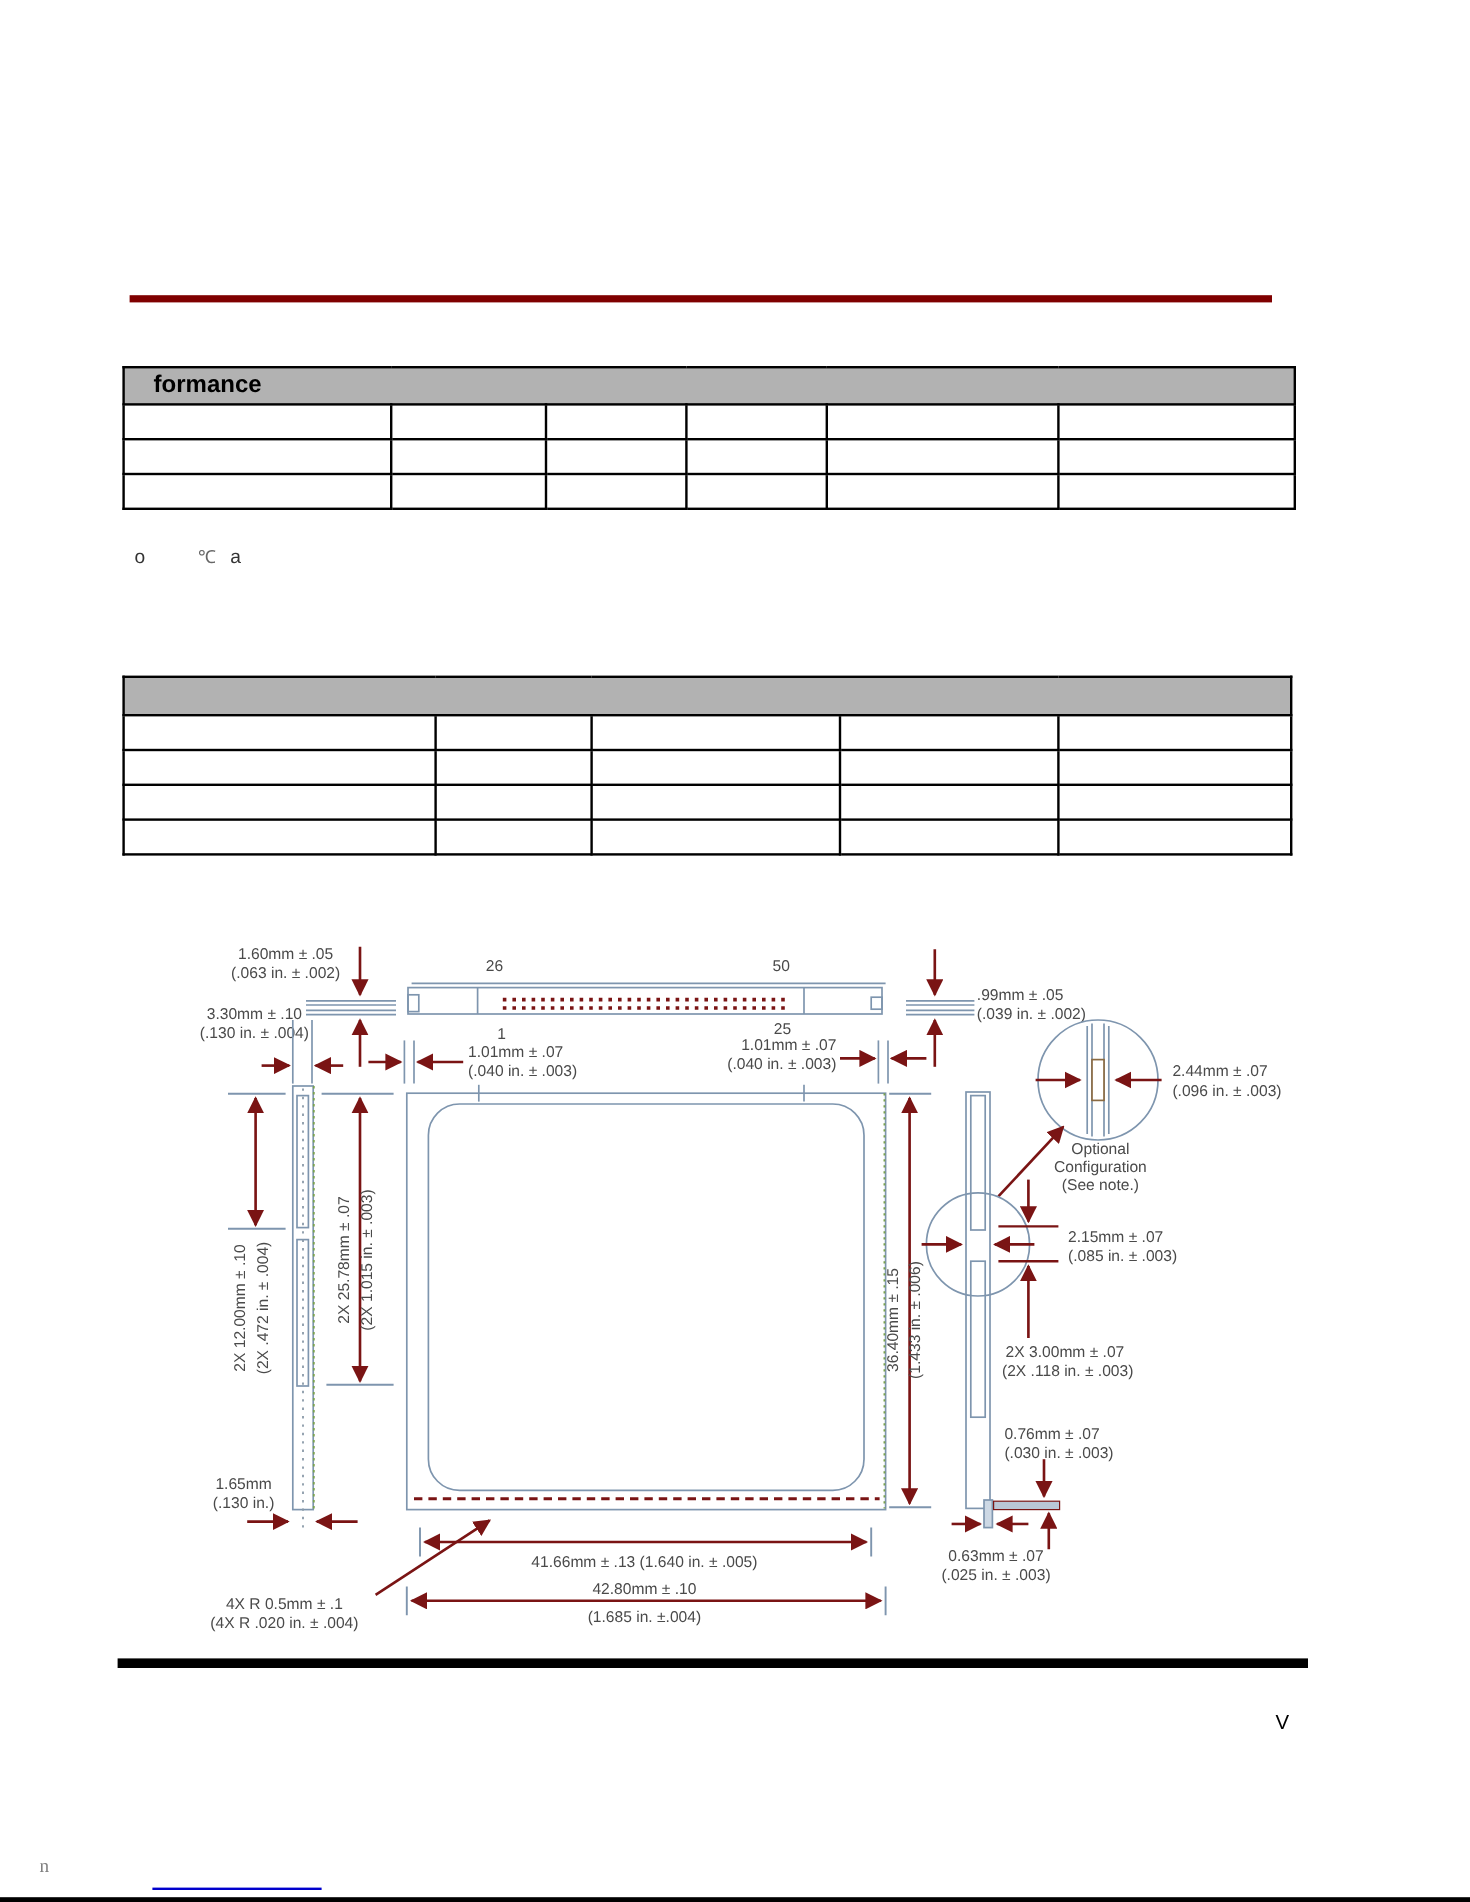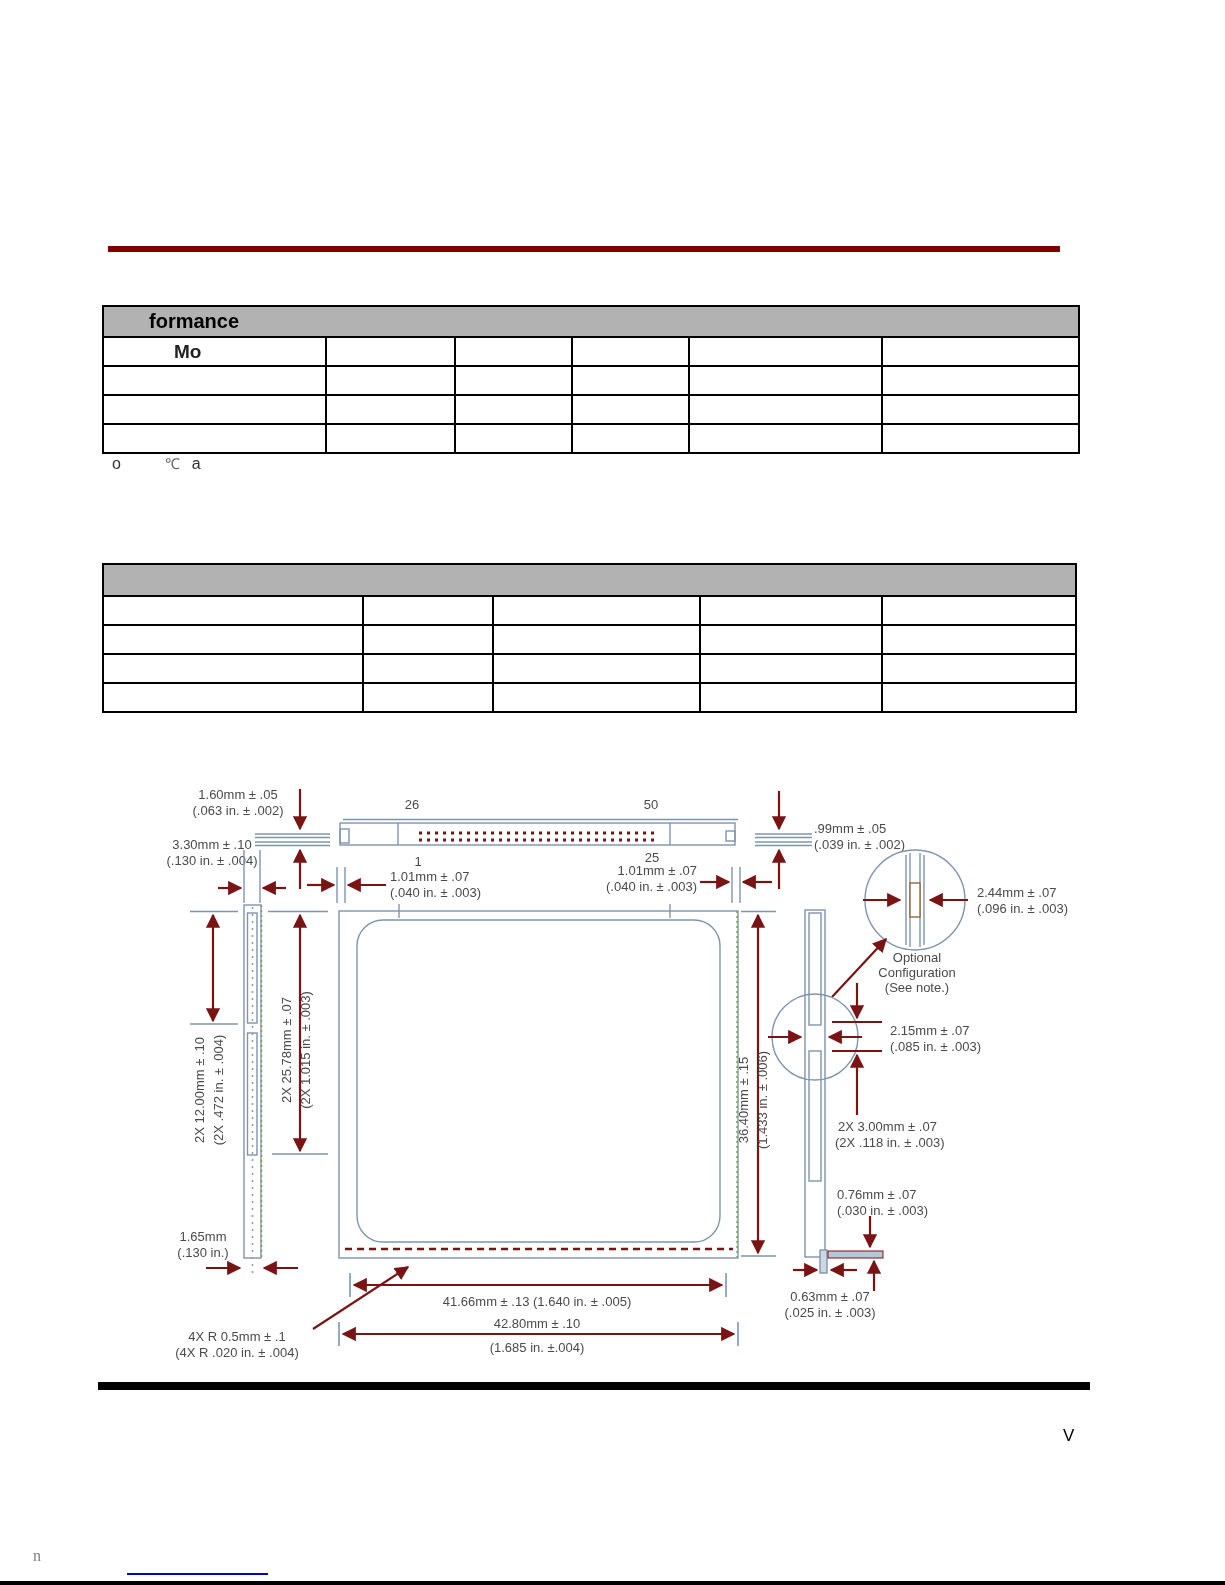--- a/index.html
+++ b/index.html
@@ -4,21 +4,21 @@
 <style>
   html,body{margin:0;padding:0;background:#fff;}
   #page{position:relative;width:1225px;height:1585px;background:#fff;overflow:hidden;
         font-family:"Liberation Sans",sans-serif;color:#222;}
   .abs{position:absolute;}
   
   #rule-top{left:108px;top:246px;width:952px;height:6px;background:#7f0000;}
   
   table.doc{border-collapse:collapse;table-layout:fixed;}
   table.doc td, table.doc th{border:2px solid #000;padding:0;font-family:"Liberation Sans",sans-serif;}
-  table.doc th.gray{background:#b2b2b2;text-align:left;font-size:20px;padding-left:45px;color:#000;}
+  table.doc th.gray{background:#b2b2b2;text-align:left;font-size:20px;padding-left:24px;color:#000;}
   #table1{left:102px;top:305px;}
   #table1 th.gray{height:29px;}
   #table1 td{height:27px;}
   #table1 td.mo{font-weight:bold;font-size:19px;padding-left:70px;}
   #table2{left:102px;top:563px;}
   #table2 th.gray{height:30px;}
   #table2 td{height:27px;}
   
   #noteline{left:112px;top:453px;font-size:16px;color:#333;}
   #noteline .c{color:#666;font-size:15px;}
@@ -51,28 +51,20 @@
         <col style="width:129px">
         <col style="width:117px">
         <col style="width:117px">
         <col style="width:193px">
         <col style="width:197px">
       </colgroup>
     <tbody>
         <tr>
           <th class="gray" colspan="6">formance</th>
         </tr>
-    <tr>
-      <td class="mo">Mo</td>
-      <td></td>
-          <td></td>
-      <td></td>
-          <td></td>
-      <td></td>
-    </tr>
     <tr>
           <td></td>
           <td></td>
           <td></td>
           <td></td>
           <td></td>
           <td></td>
         </tr>
     <tr>
           <td></td>

